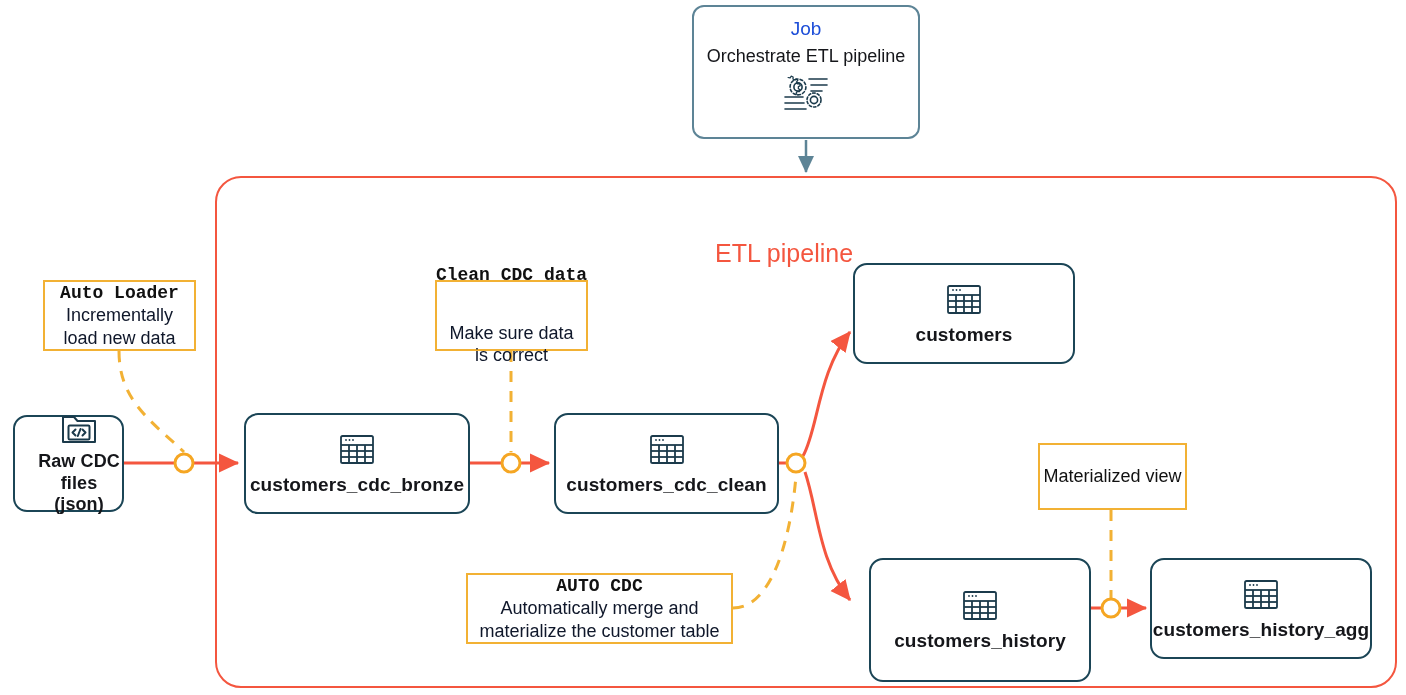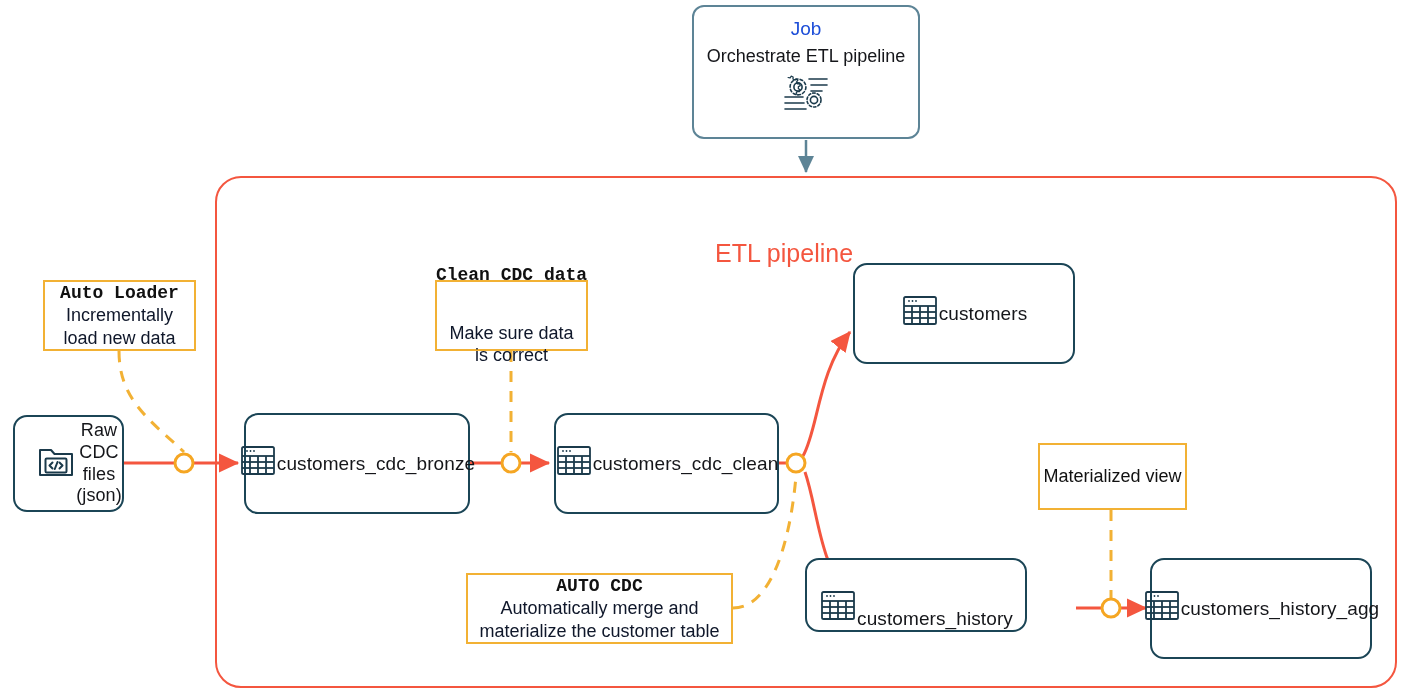--- a/index.html
+++ b/index.html
@@ -28,24 +28,25 @@
   }
 
   
   .node {
     position: absolute;
     box-sizing: border-box;
     background: #ffffff;
     border: 2.5px solid #1b4556;
     border-radius: 14px;
     display: flex;
-    flex-direction: row;
+    flex-direction: column;
     align-items: center;
     justify-content: center;
     color: #111111;
+    font-weight: bold;
   }
   .node .node-icon {
     display: block;
     line-height: 0;
     margin-bottom: 6px;
   }
   .node .node-label {
     font-size: 19px;
     letter-spacing: 0.1px;
     color: #15161a;
@@ -265,21 +266,21 @@
           <line x1="3" y1="25" x2="35" y2="25"></line>
           <line x1="11" y1="13" x2="11" y2="31"></line>
           <line x1="19" y1="13" x2="19" y2="31"></line>
           <line x1="27" y1="13" x2="27" y2="31"></line>
         </g>
       </svg>
     </span>
     <span class="node-label">customers</span>
   </div>
 
-  <div class="node" style="left:805px; top:558px; width:222px; height:74px;align-items:flex-end;">
+  <div class="node" style="left:869px; top:558px; width:222px; height:124px;">
     <span class="node-icon">
       <svg width="38" height="36" viewBox="0 0 38 36">
         <g fill="none" stroke="#1b3a4b" stroke-width="1.8" stroke-linejoin="round">
           <rect x="3" y="4" width="32" height="27" rx="1.6"></rect>
           <line x1="3" y1="13" x2="35" y2="13"></line>
           <circle cx="8" cy="8" r="0.9" fill="#1b3a4b" stroke="none"></circle>
           <circle cx="11.5" cy="8" r="0.9" fill="#1b3a4b" stroke="none"></circle>
           <circle cx="15" cy="8" r="0.9" fill="#1b3a4b" stroke="none"></circle>
           <line x1="3" y1="19" x2="35" y2="19"></line>
           <line x1="3" y1="25" x2="35" y2="25"></line>

